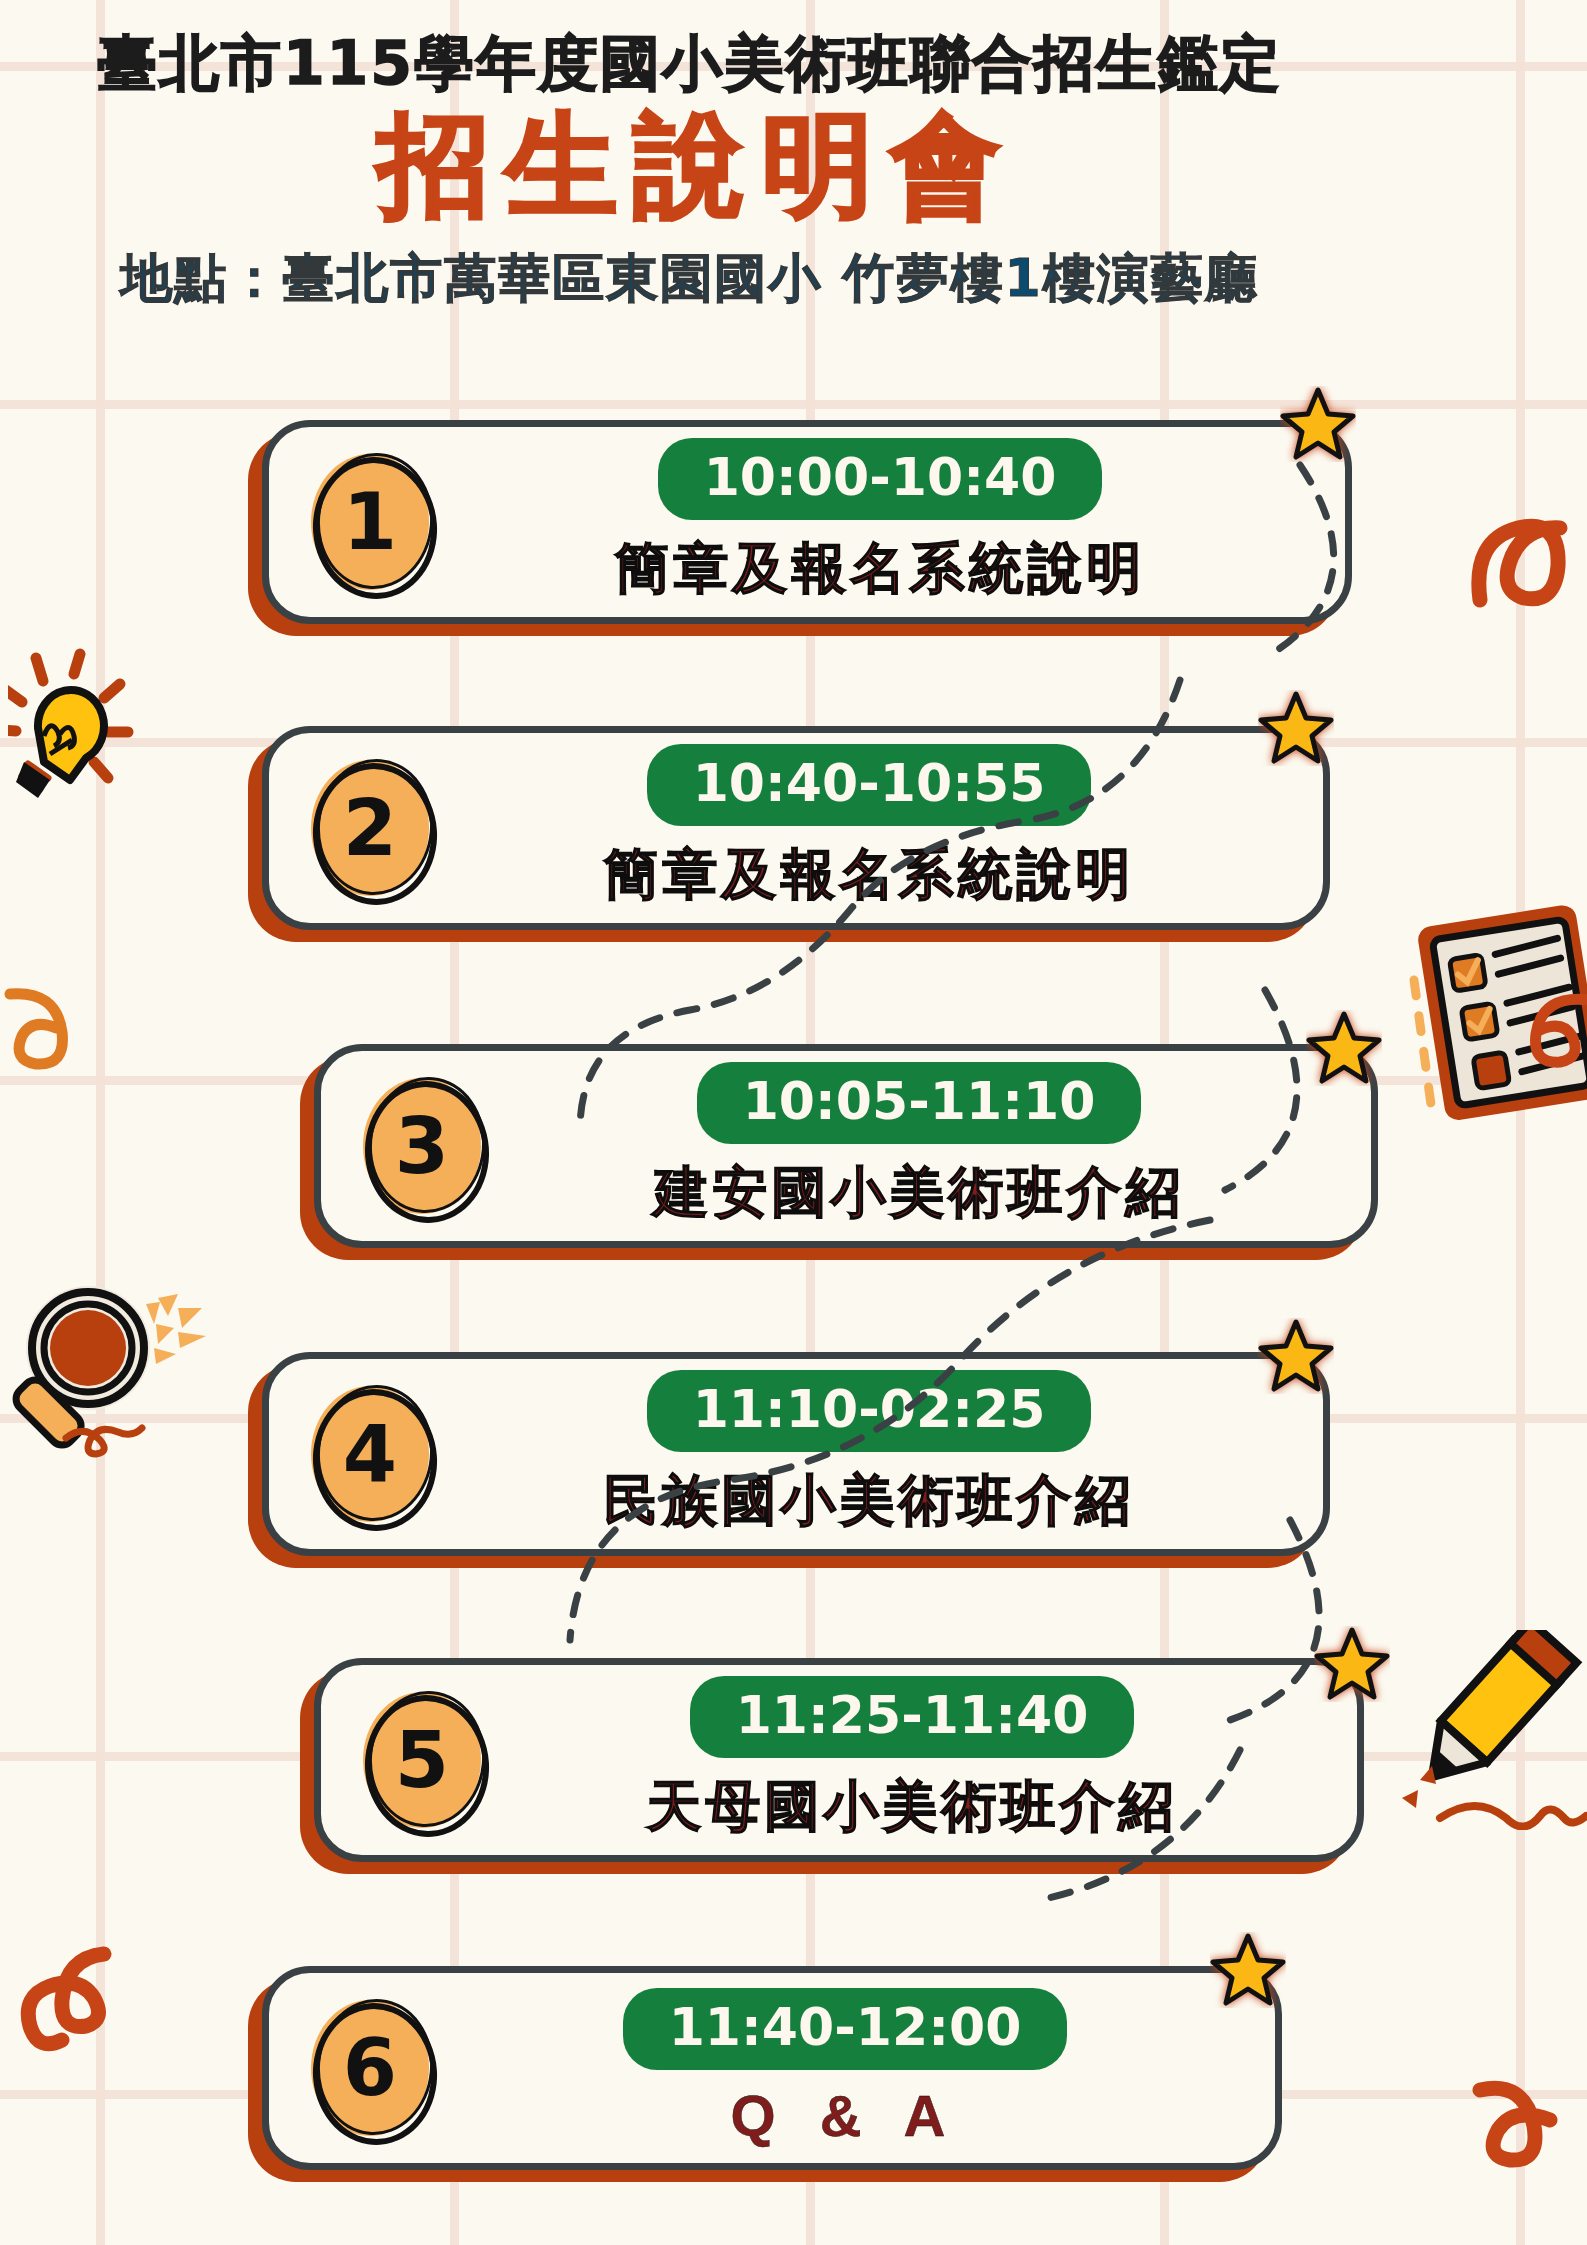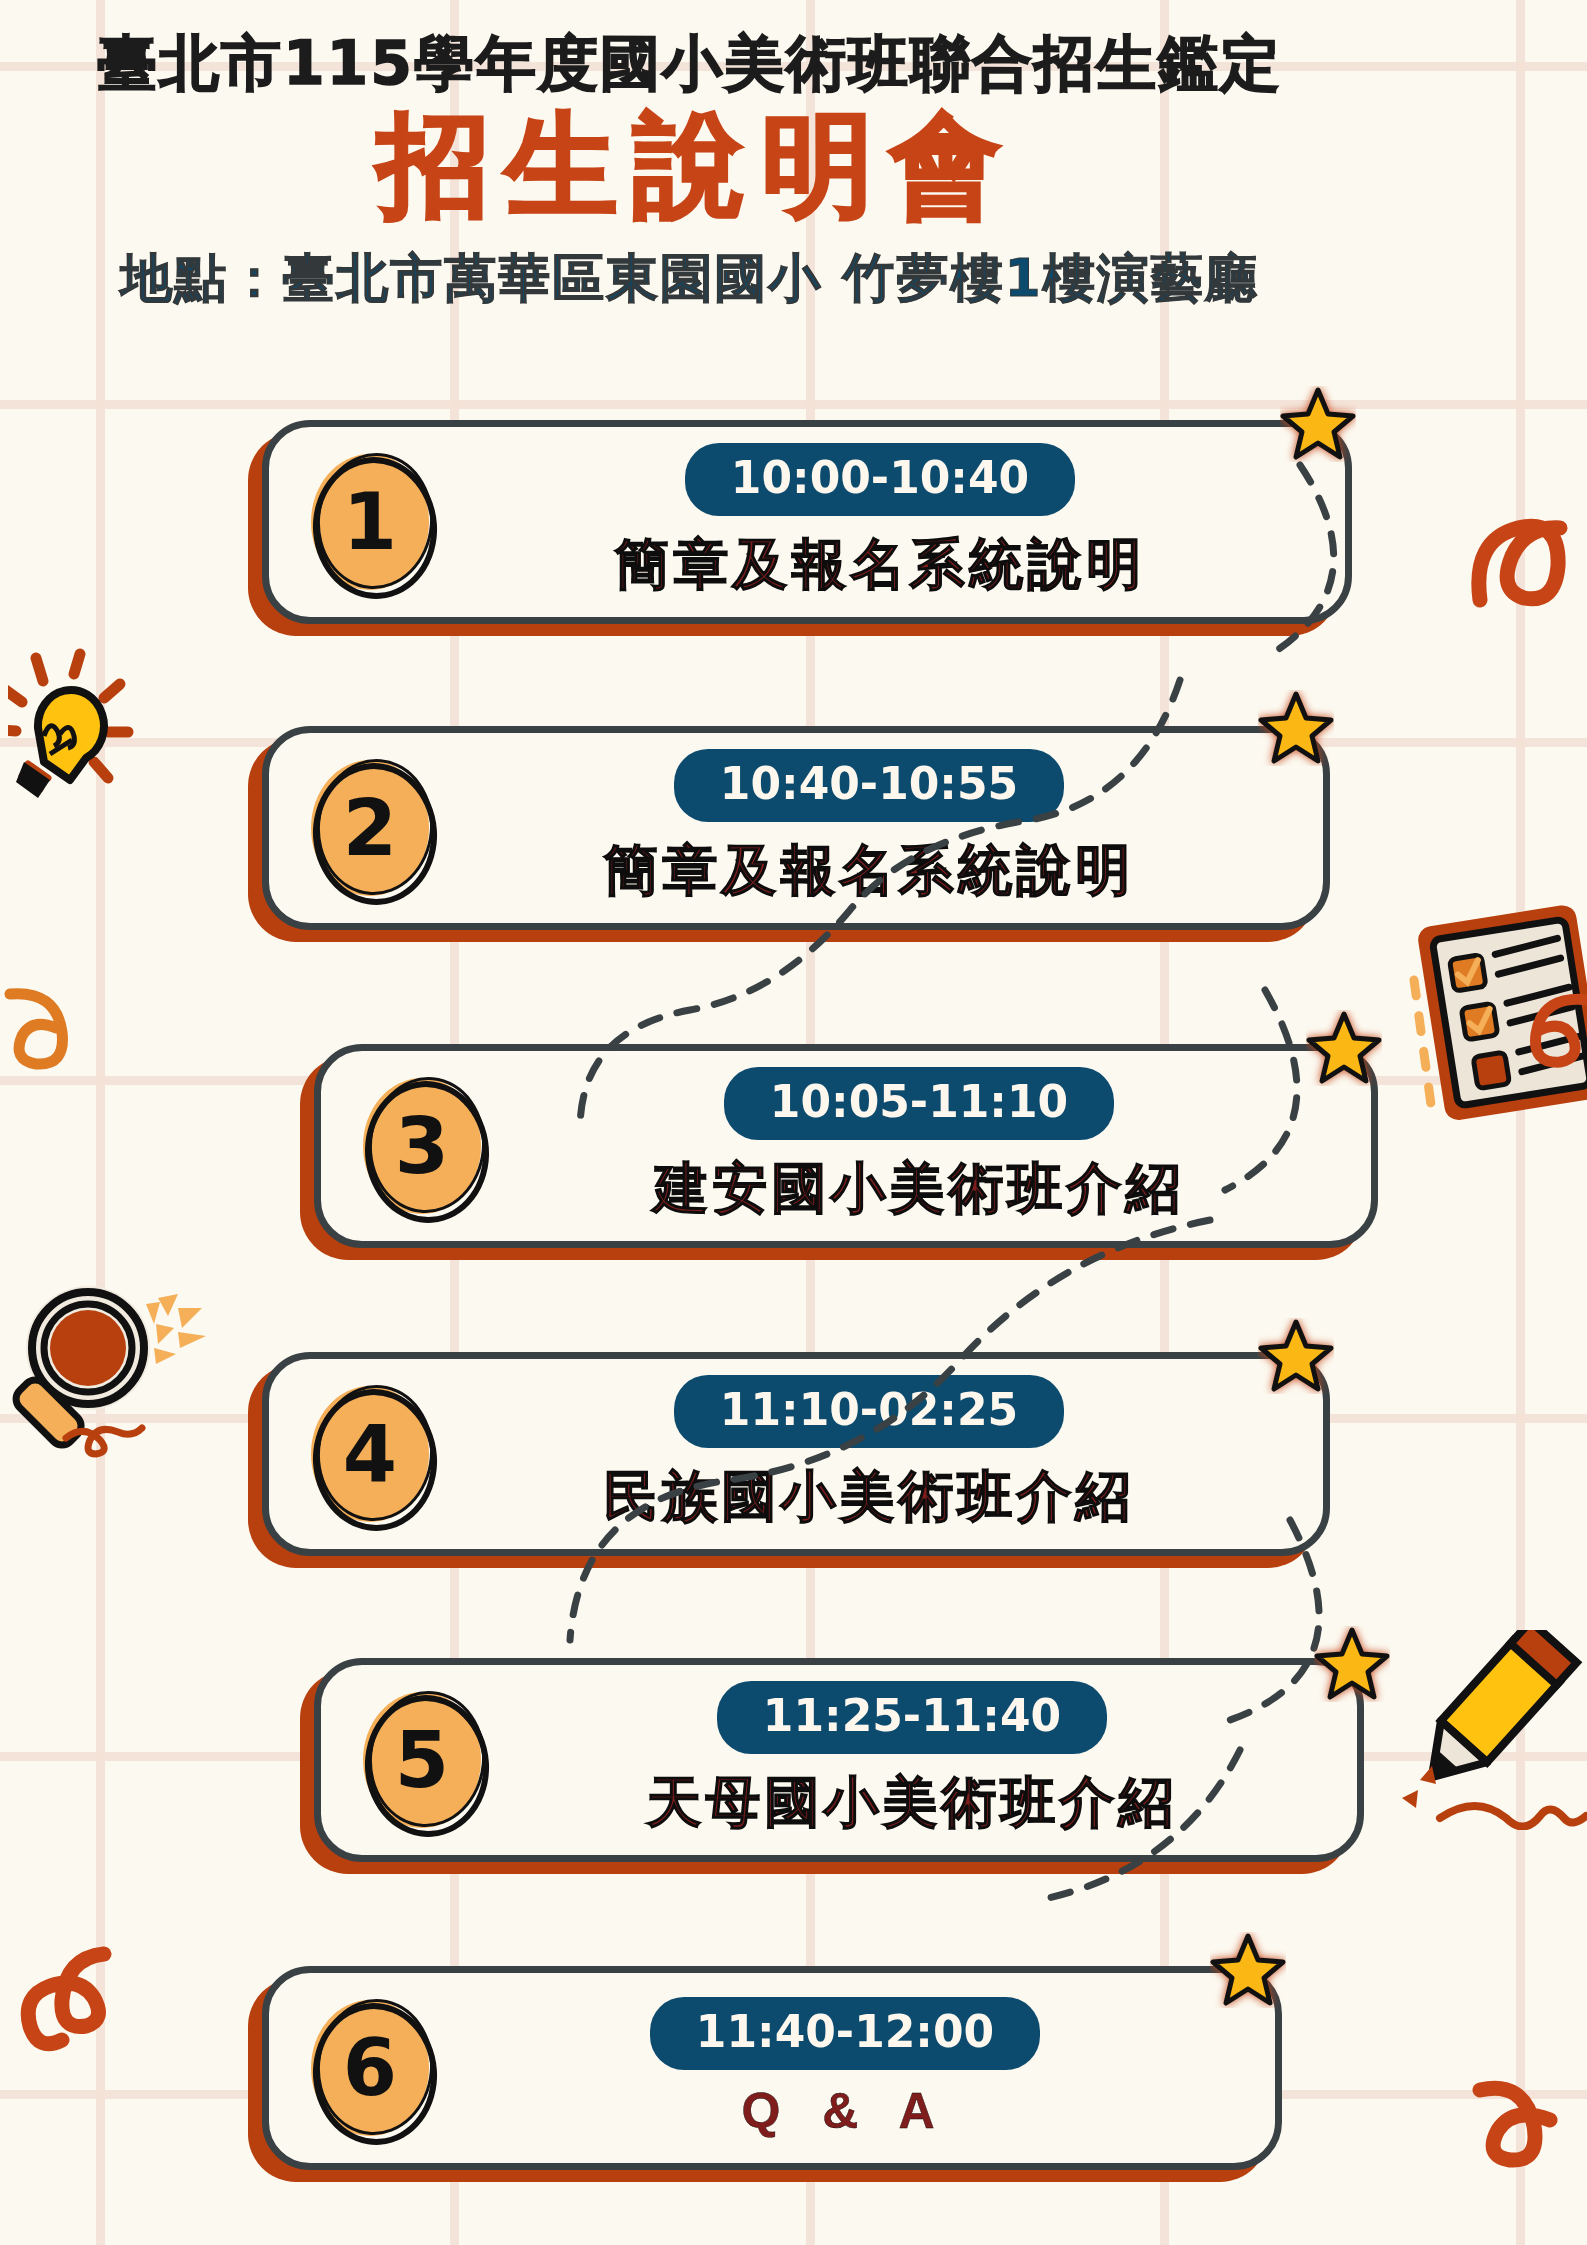--- a/index.html
+++ b/index.html
@@ -81,34 +81,34 @@
     font-size:78px;font-weight:bold;color:#111;
     font-family:"DejaVu Sans","Liberation Sans",sans-serif;
     line-height:1;
   }
   .card-body{
     margin-left:26px;flex:1;
     display:flex;flex-direction:column;align-items:center;justify-content:center;
     padding-right:40px;
   }
   .time-pill{
-    background:#0c4a6e;color:#FDF7EE;
-    font-size:44px;font-weight:bold;letter-spacing:0px;
+    background:#15803d;color:#FDF7EE;
+    font-size:52px;font-weight:bold;letter-spacing:0px;
     padding:9px 46px 13px 46px;border-radius:34px;
     font-family:"DejaVu Sans","Liberation Sans",sans-serif;
     white-space:nowrap;
   }
   .card-title{
     margin-top:12px;
     font-size:55px;font-weight:bold;color:#7f1d1d;
     letter-spacing:4px;white-space:nowrap;
     font-family:Liberation Sans, sans-serif;
     -webkit-text-stroke:1.2px #0D0D0D;
   }
-  .card-title.latin{letter-spacing:14px;font-size:50px;-webkit-text-stroke:0.4px #0D0D0D;}
+  .card-title.latin{letter-spacing:14px;font-size:58px;-webkit-text-stroke:0.4px #0D0D0D;}
 
   
   .star{position:absolute;width:76px;height:76px;z-index:8;}
   
   .conn{position:absolute;z-index:3;}
   
   .deco{position:absolute;z-index:4;}
 </style>
 </head>
 <body>

